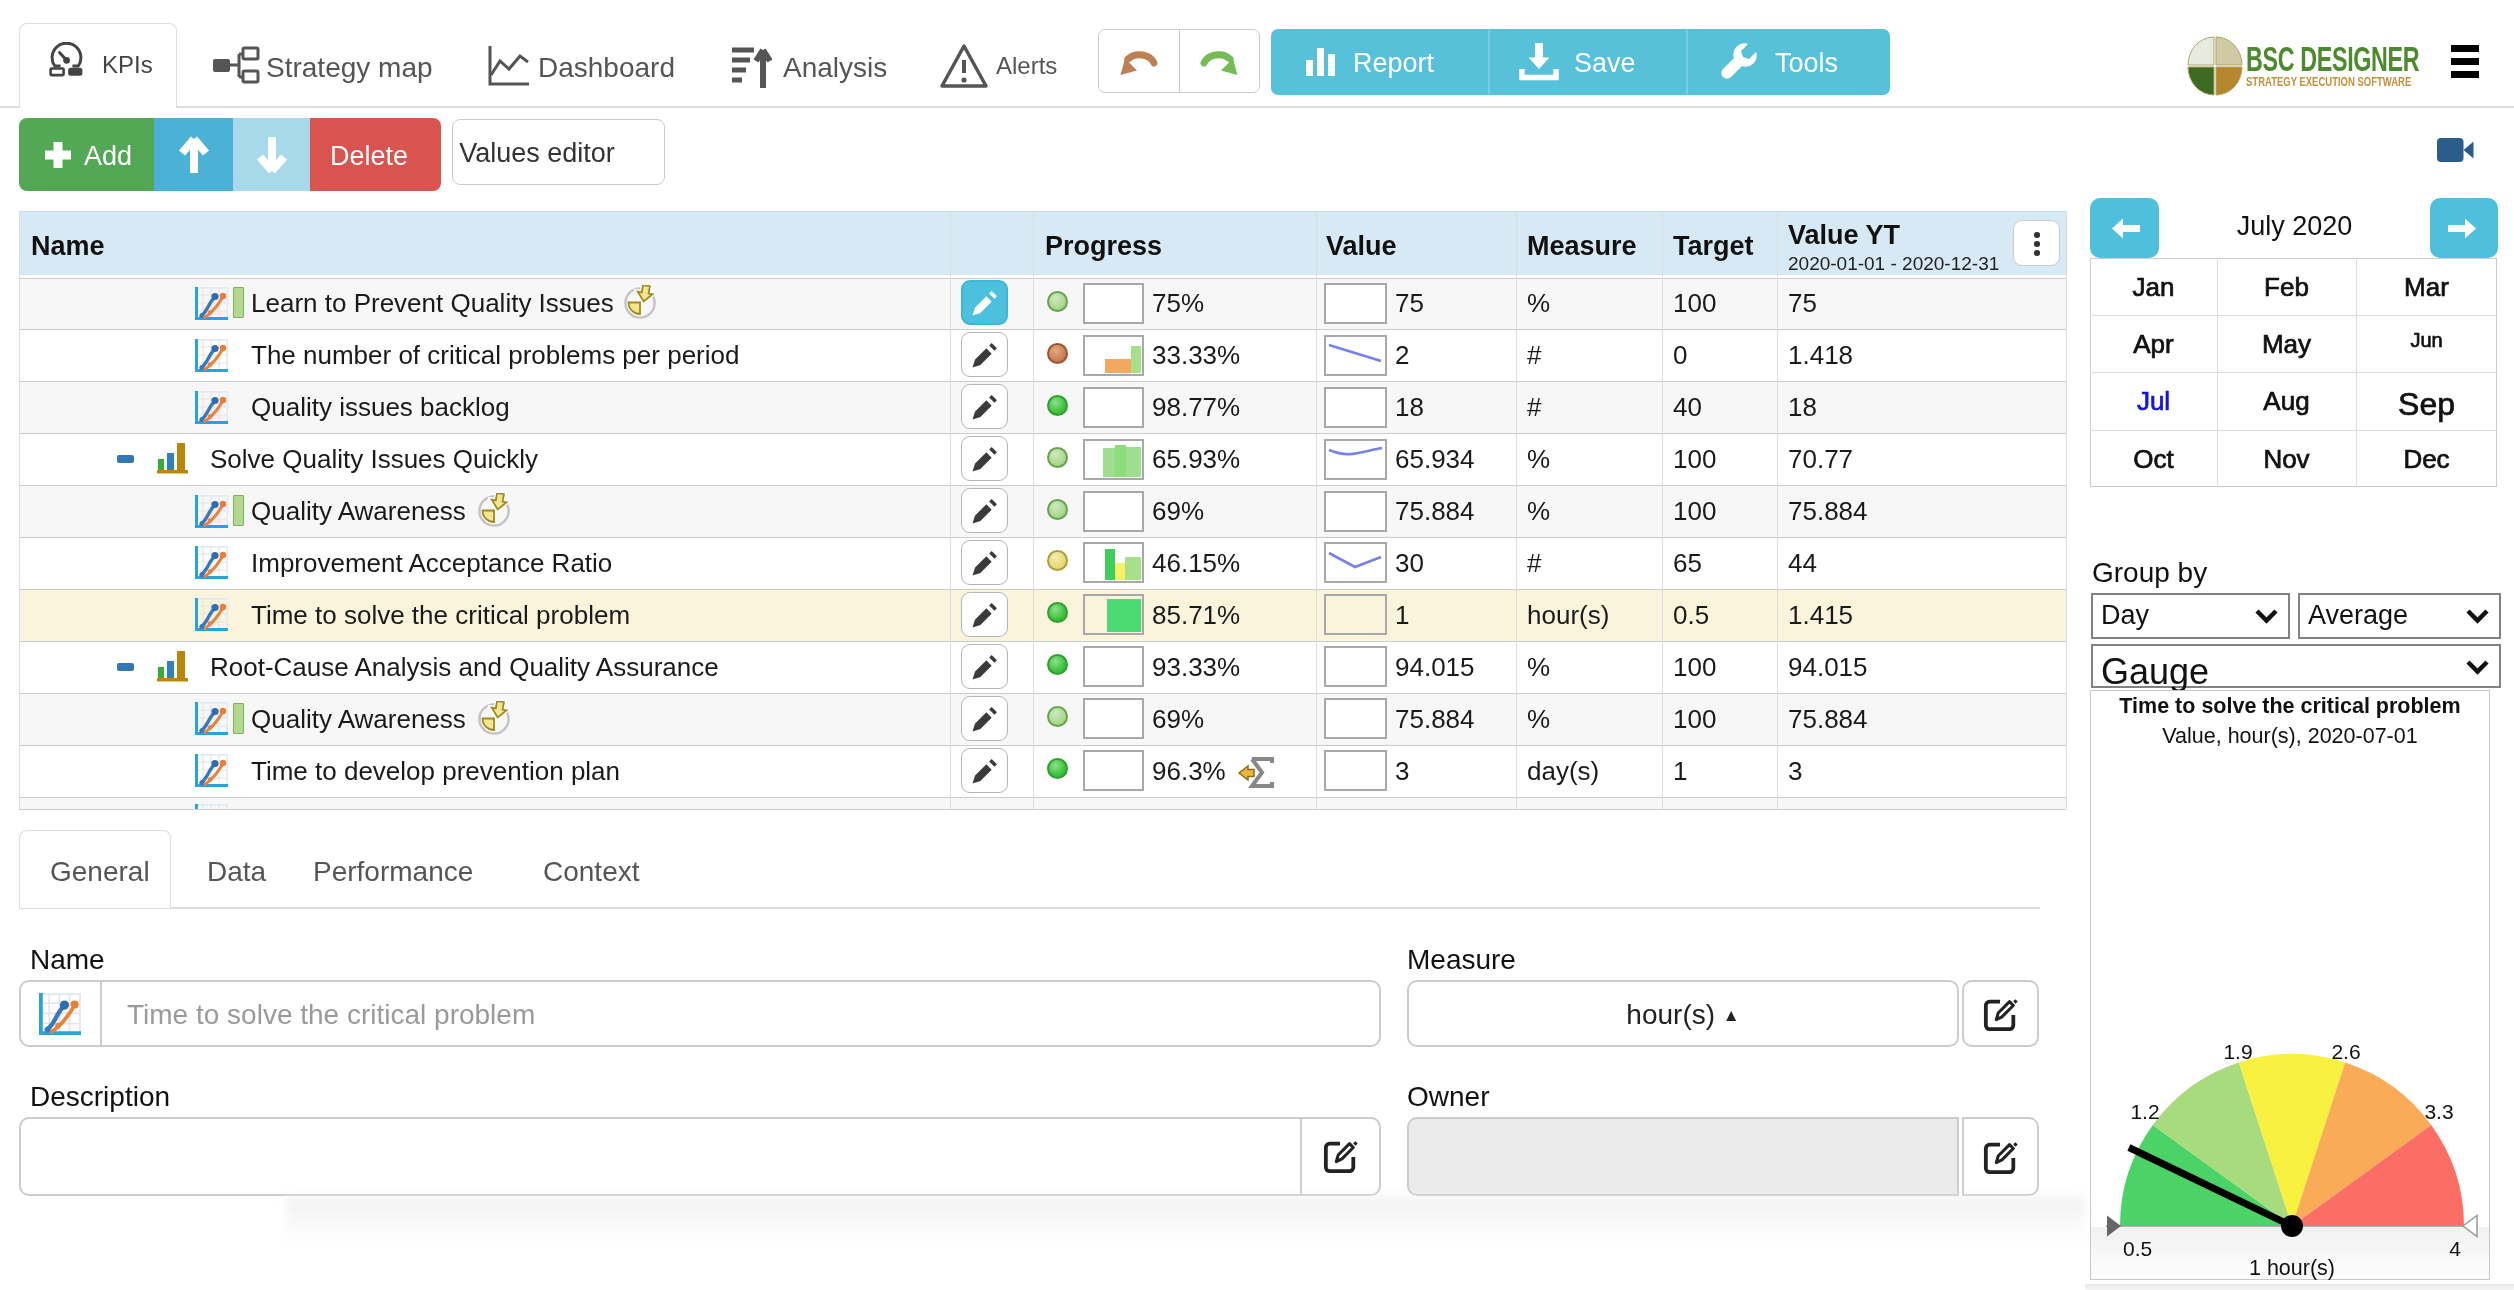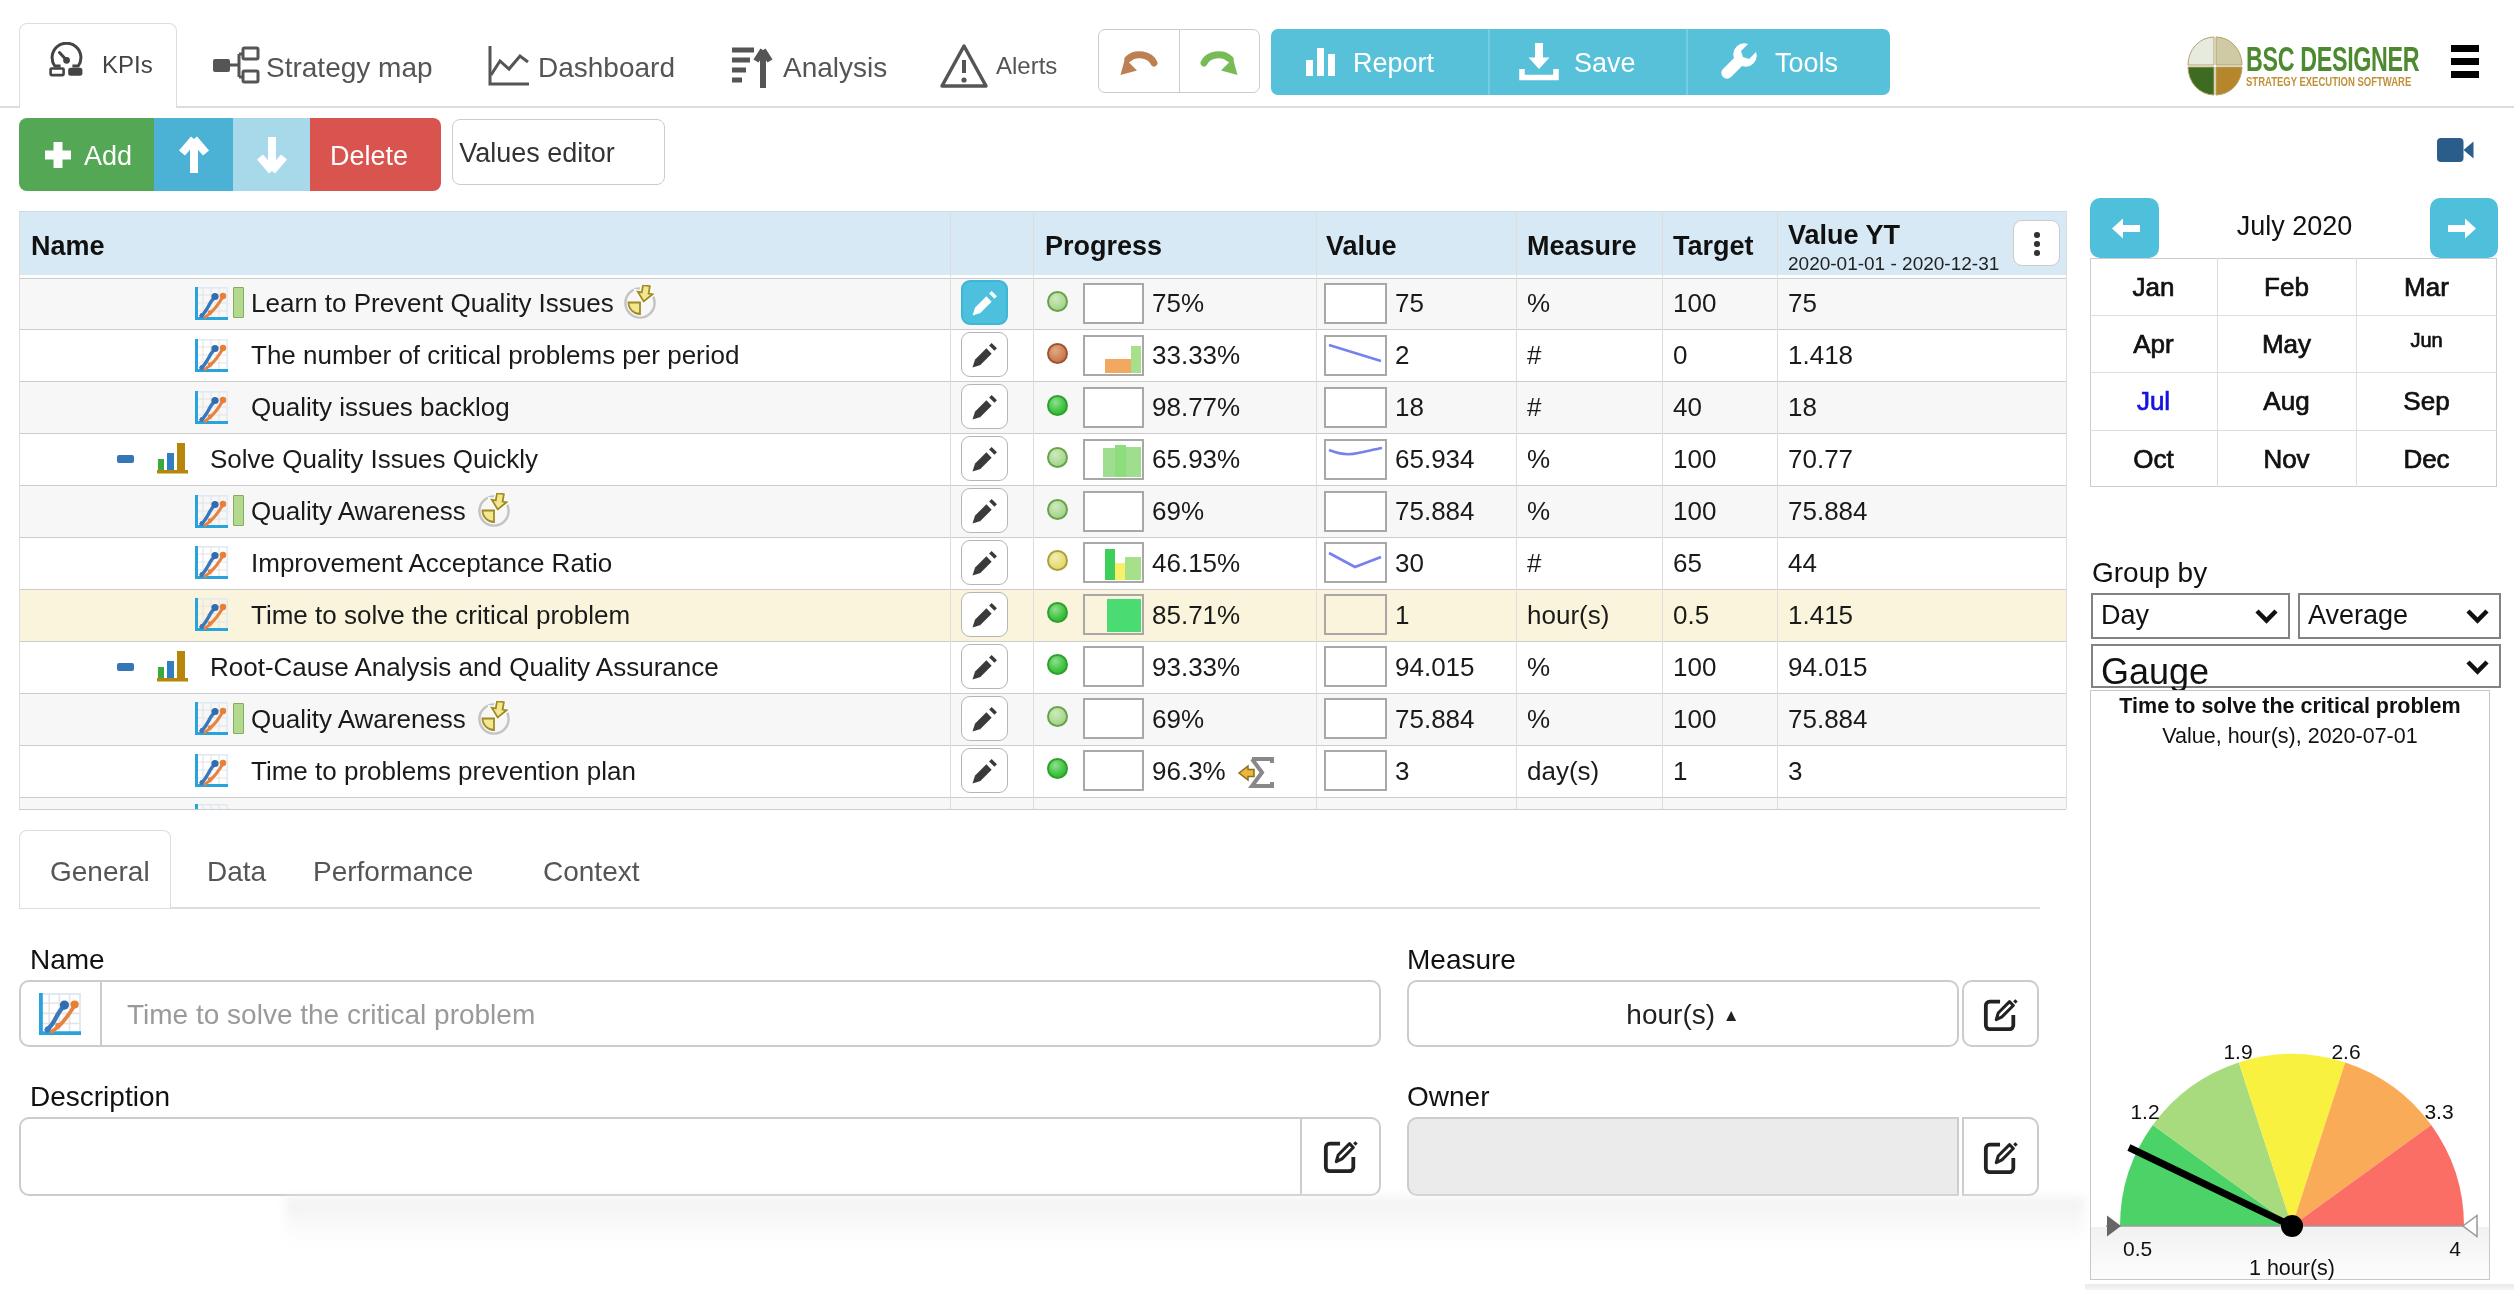--- a/index.html
+++ b/index.html
@@ -478,21 +478,21 @@
 <path d="M8 1 V32 M16 1 V32 M24 1 V32 M1 8 H32 M1 16 H32 M1 24 H32" stroke="#e4e4e4" stroke-width="1.2"></path>
 <rect x="0.8" y="0.8" width="31.4" height="31.4" fill="none" stroke="#dfeaf2" stroke-width="1.6"></rect>
 <path d="M1.5 0 V33 M0 31.5 H33" stroke="#29a3dc" stroke-width="3"></path>
 <path d="M5 30 C9 27 11 24 13 20 C15 16 17 13 19 11" stroke="#3a78be" stroke-width="3.4" fill="none"></path>
 <circle cx="20" cy="9.5" r="3.6" fill="#2f6cb0"></circle>
 <circle cx="7" cy="28.5" r="2.4" fill="#3a78be"></circle>
 <path d="M9 31 C14 28 18 24 21 20 C24 16 26 13 27.5 10.5" stroke="#e8823f" stroke-width="3" fill="none"></path>
 <circle cx="28" cy="9" r="3.2" fill="#e87f35"></circle>
 <circle cx="15" cy="25.5" r="2.2" fill="#e8823f"></circle>
 </svg></div>
-<div class="abs" style="left:251px;top:755.5px;font-size:26px;color:#1a1a1a;white-space:nowrap;">Time to problems prevention plan</div>
+<div class="abs" style="left:251px;top:755.5px;font-size:26px;color:#1a1a1a;white-space:nowrap;">Time to develop prevention plan</div>
 <div class="abs" style="left:961px;top:747.55px;width:47px;height:45px;background:#fff;border:1.5px solid #b5b5b5;border-radius:9px;"></div>
       <div class="abs" style="left:970px;top:755.55px;"><svg width="29" height="29" viewBox="0 0 29 29">
 <path d="M7.5 22.5 L19 11" stroke="#3a3a3a" stroke-width="7.5"></path>
 <path d="M21.8 8.2 L24.3 5.7" stroke="#3a3a3a" stroke-width="7.5"></path>
 <path d="M2.5 27.5 L10.5 25 L5 19.5 Z" fill="#3a3a3a"></path>
 </svg></div>
 <div class="abs" style="left:1047px;top:758.05px;width:21px;height:21px;border-radius:50%;background:radial-gradient(circle at 38% 32%, #8ee08e, #3cc13c 62%, #2fae2f);border:2px solid #2f9f2f;"></div>
 <div class="abs" style="left:1083px;top:750.05px;width:61px;height:41px;background:#fff;border:2.5px solid #a8a8a8;overflow:hidden;"></div>
 <div class="abs" style="left:1152px;top:755.5px;font-size:26px;color:#1a1a1a;">96.3%</div>
 <div class="abs" style="left:1235.71px;top:753.55px;"><svg width="42" height="36" viewBox="0 0 42 36">
@@ -576,21 +576,21 @@
 <div class="abs" style="left:2090px;top:372.4px;width:407px;height:1px;background:#ddd;"></div>
 <div class="abs" style="left:2090px;top:429.6px;width:407px;height:1px;background:#ddd;"></div>
 <div class="abs" style="left:2090.0px;top:272.0px;width:127.0px;text-align:center;font-size:26px;-webkit-text-stroke:0.7px #111;color:#111;">Jan</div>
 <div class="abs" style="left:2217.0px;top:272.0px;width:139.0px;text-align:center;font-size:26px;-webkit-text-stroke:0.7px #111;color:#111;">Feb</div>
 <div class="abs" style="left:2356.0px;top:272.0px;width:141.0px;text-align:center;font-size:26px;-webkit-text-stroke:0.7px #111;color:#111;">Mar</div>
 <div class="abs" style="left:2090.0px;top:329.2px;width:127.0px;text-align:center;font-size:26px;-webkit-text-stroke:0.7px #111;color:#111;">Apr</div>
 <div class="abs" style="left:2217.0px;top:329.2px;width:139.0px;text-align:center;font-size:26px;-webkit-text-stroke:0.7px #111;color:#111;">May</div>
 <div class="abs" style="left:2356.0px;top:329.2px;width:141.0px;text-align:center;font-size:20px;-webkit-text-stroke:0.7px #111;color:#111;">Jun</div>
 <div class="abs" style="left:2090.0px;top:386.4px;width:127.0px;text-align:center;font-size:26px;-webkit-text-stroke:0.7px #1414e0;color:#1414e0;">Jul</div>
 <div class="abs" style="left:2217.0px;top:386.4px;width:139.0px;text-align:center;font-size:26px;-webkit-text-stroke:0.7px #111;color:#111;">Aug</div>
-<div class="abs" style="left:2356.0px;top:386.4px;width:141.0px;text-align:center;font-size:26px;-webkit-text-stroke:0.7px #111;color:#111;">Sep</div>
+<div class="abs" style="left:2356.0px;top:386.4px;width:141.0px;text-align:center;font-size:32px;-webkit-text-stroke:0.7px #111;color:#111;">Sep</div>
 <div class="abs" style="left:2090.0px;top:443.6px;width:127.0px;text-align:center;font-size:26px;-webkit-text-stroke:0.7px #111;color:#111;">Oct</div>
 <div class="abs" style="left:2217.0px;top:443.6px;width:139.0px;text-align:center;font-size:26px;-webkit-text-stroke:0.7px #111;color:#111;">Nov</div>
 <div class="abs" style="left:2356.0px;top:443.6px;width:141.0px;text-align:center;font-size:26px;-webkit-text-stroke:0.7px #111;color:#111;">Dec</div>
 <div class="abs" style="left:2092px;top:557px;font-size:28px;color:#111;">Group by</div>
 <div class="abs" style="left:2091px;top:593px;width:199px;height:46px;background:#fff;border:2px solid #828282;"></div>
       <div class="abs" style="left:2101px;top:600px;font-size:27px;color:#111;">Day</div>
       <div class="abs" style="left:2255px;top:609px;"><svg width="23" height="15" viewBox="0 0 23 15">
 <path d="M2 2 L11.5 11.5 L21 2" fill="none" stroke="#111" stroke-width="4.5"></path>
         </svg></div>
 <div class="abs" style="left:2298px;top:593px;width:203px;height:46px;background:#fff;border:2px solid #828282;"></div>

